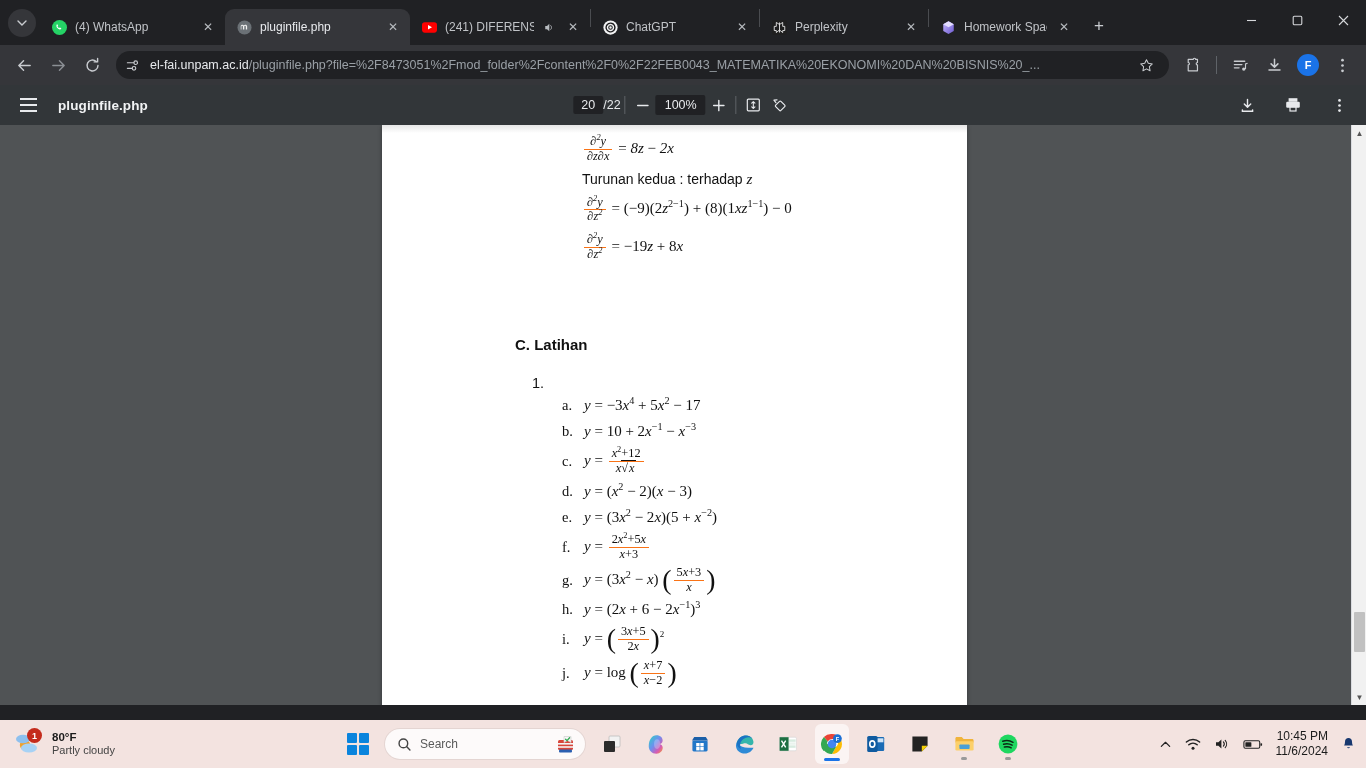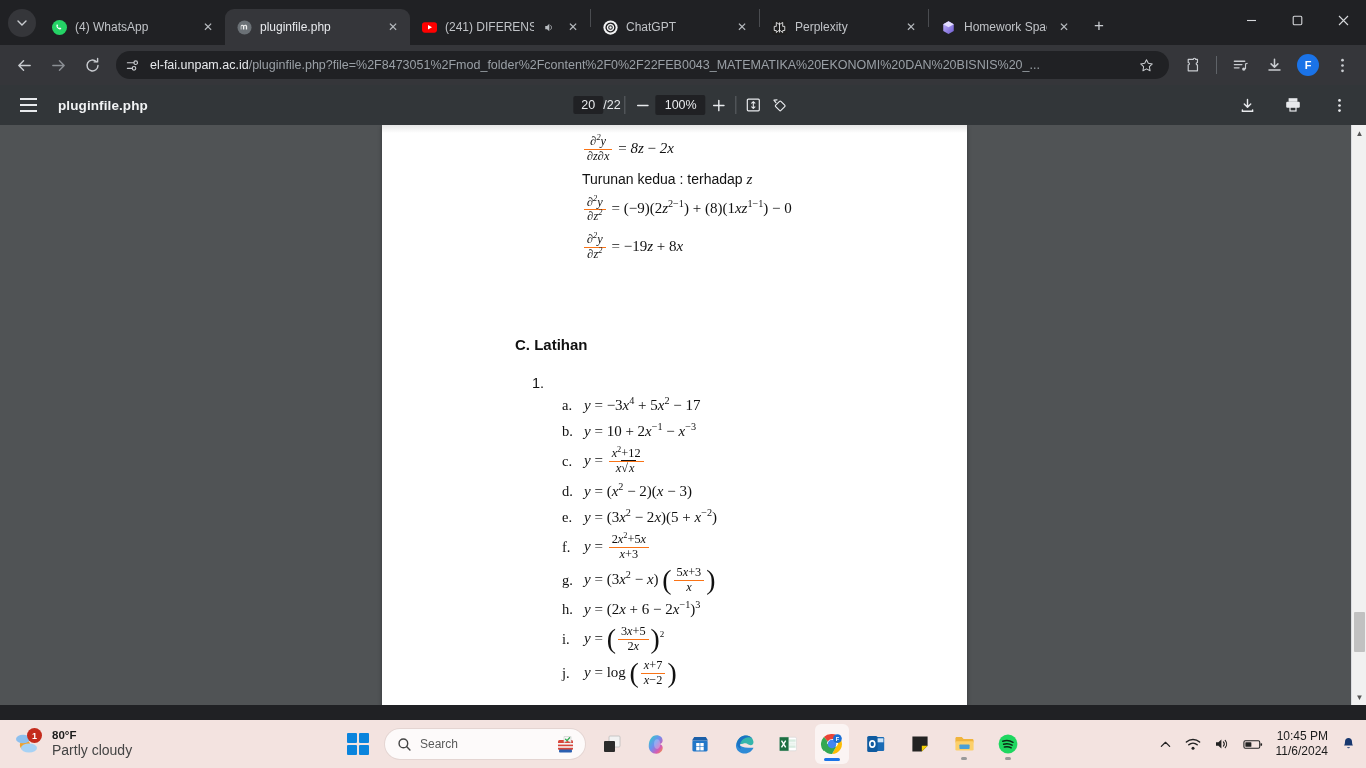--- a/index.html
+++ b/index.html
@@ -114,21 +114,21 @@
   
   .taskbar { position:absolute; left:0; bottom:0; width:1366px; height:48px;
      background:#f3e3e0; display:flex; align-items:center; }
   .weather { display:flex; align-items:center; gap:8px; padding-left:14px; width:300px; }
   .weather-ico { position:relative; width:30px; height:26px; }
   .badge { position:absolute; left:13px; top:-3px; width:15px; height:15px; border-radius:50%;
      background:#c42b1c; color:#fff; font-size:9px; display:flex; align-items:center;
      justify-content:center; font-weight:bold; }
   .wtxt { line-height:1.25; }
   .wtemp { font-size:11.5px; color:#1b1b1b; font-weight:600; }
-  .wdesc { font-size:14px; color:#444; }
+  .wdesc { font-size:11px; color:#444; }
   .tb-center { position:absolute; left:50%; transform:translateX(-50%);
      display:flex; align-items:center; gap:10px; }
   .winlogo { width:22px; height:22px; display:grid; grid-template-columns:1fr 1fr;
      grid-template-rows:1fr 1fr; gap:2.5px; }
   .winlogo i { background:#0a84dd; display:block; border-radius:1px; }
   .searchpill { width:200px; height:30px; background:#fdfafa; border-radius:16px;
      display:flex; align-items:center; padding:0 8px 0 12px; gap:8px;
      box-shadow:0 0 0 1px rgba(0,0,0,.06); }
   .searchpill .stxt { font-size:12px; color:#5a5a5a; flex:1 1 auto; }
   .tbapp { width:34px; height:40px; display:flex; flex-direction:column; align-items:center;

